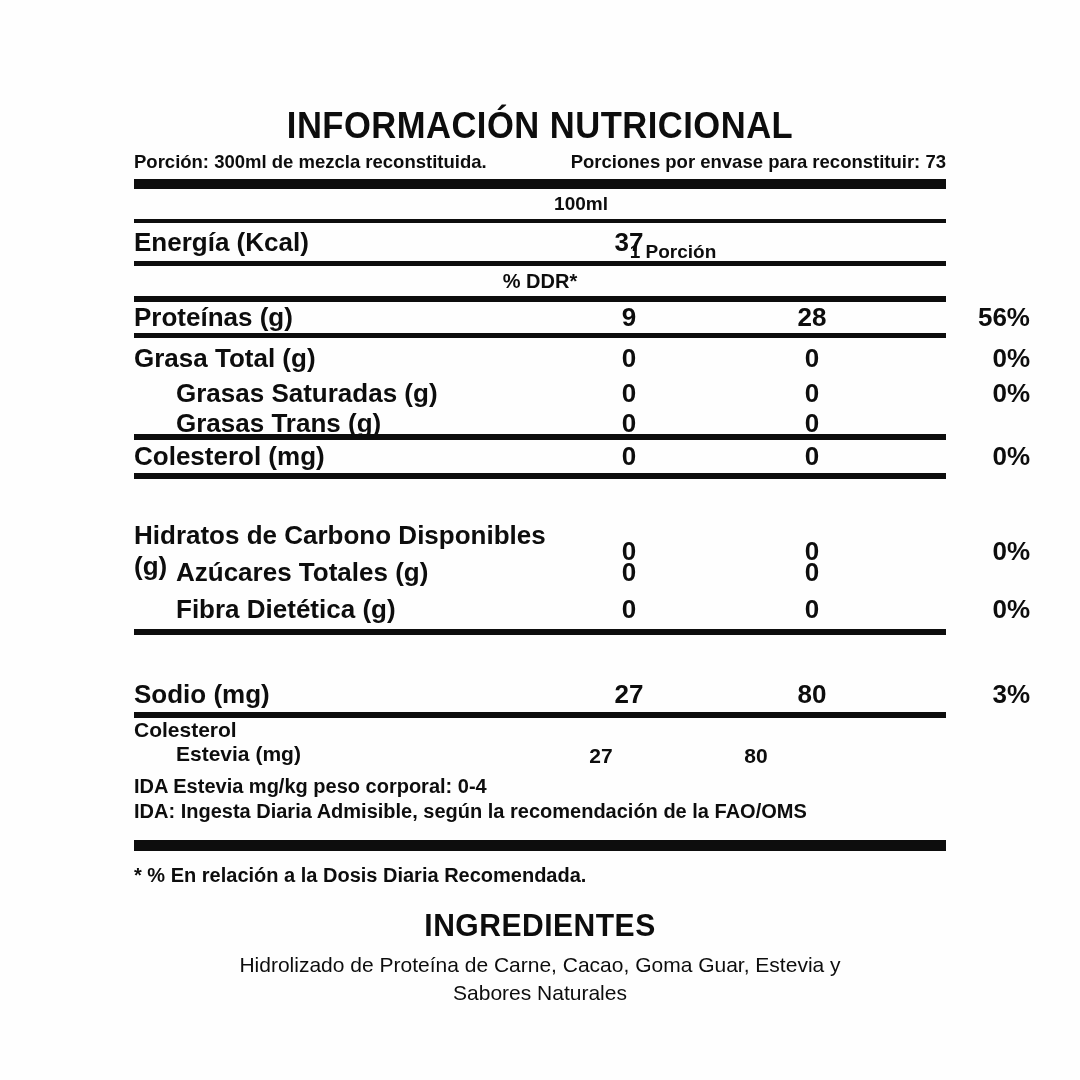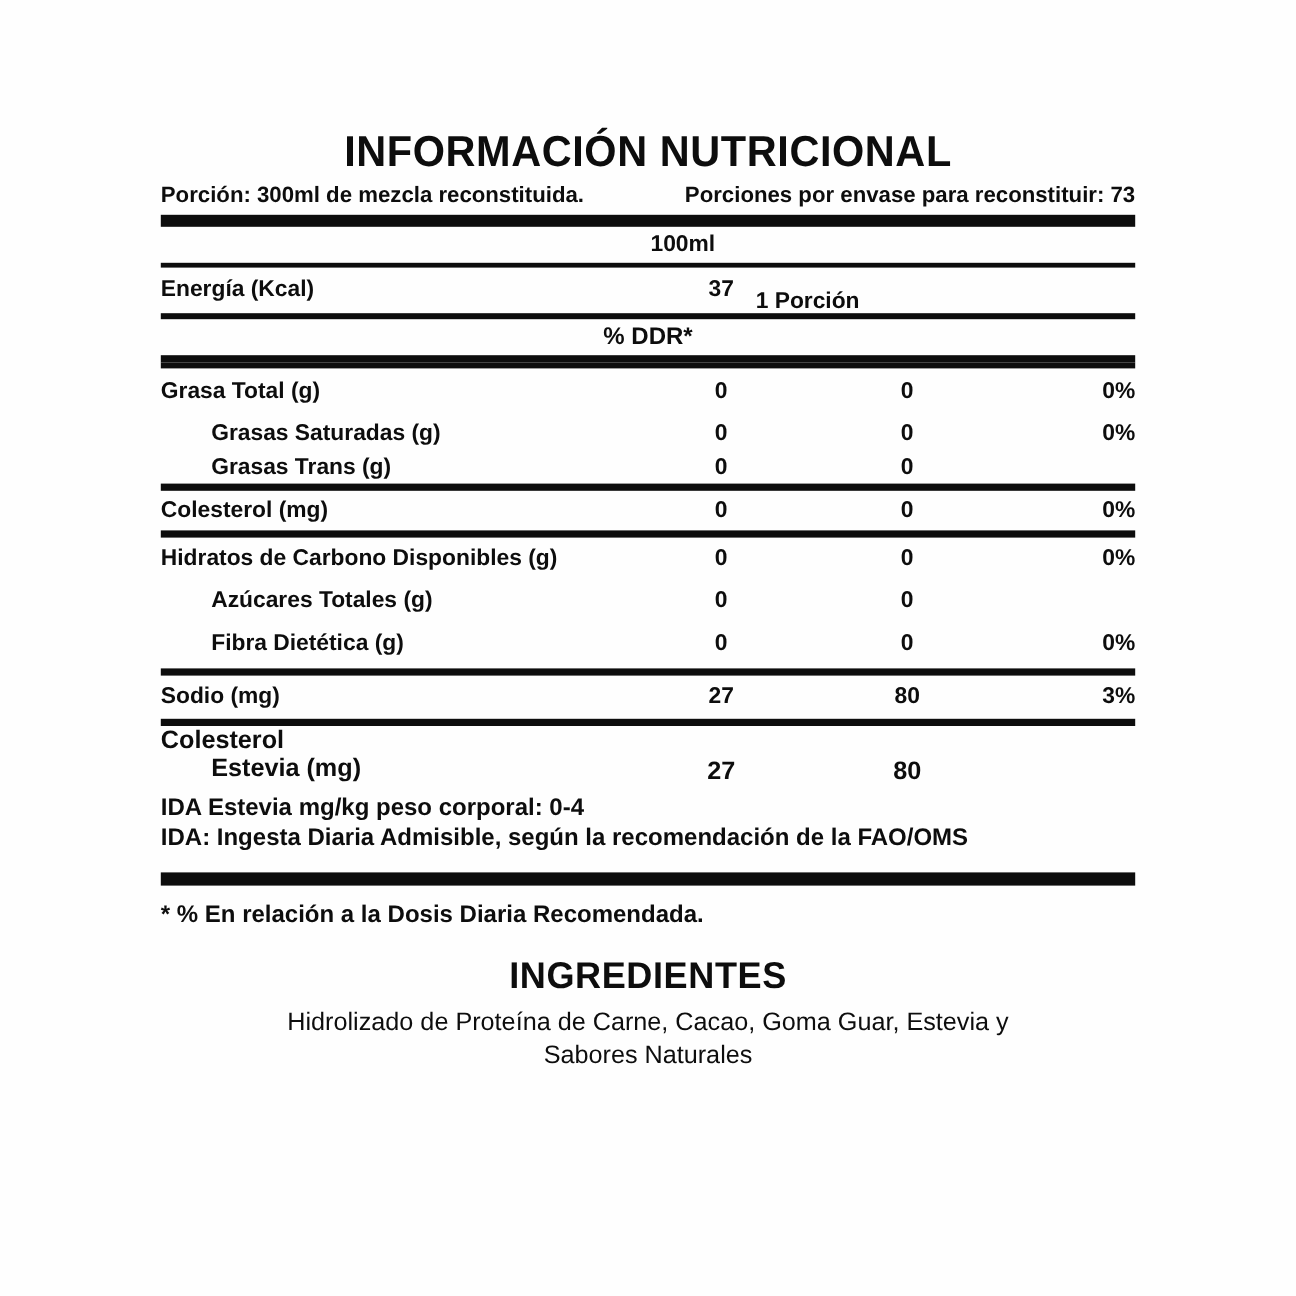--- a/index.html
+++ b/index.html
@@ -46,45 +46,46 @@
     height:11px;
     background:#0d0d0d;
   }
   .colheader{
     position:relative;
     height:30px;
     font-size:19px;
     font-weight:bold;
   }
   .colheader .h1{
-    position:absolute;left:435px;top:4px;
+    position:absolute;left:447px;top:4px;
     transform:translateX(-50%);
   }
   .colheader .h2{
     position:absolute;left:539px;top:4px;
     transform:translateX(-50%);
     margin-top:48px;
   }
   .div4{height:4px;background:#0d0d0d;}
   .div5{height:5px;background:#0d0d0d;}
   .div6{height:6px;background:#0d0d0d;}
   .trow{
     display:grid;
     grid-template-columns:422px 90px 220px 80px;
     align-items:center;
-    font-size:19px;
-    font-weight:bold;
+    font-size:26px;
+    font-weight:bold;
+    gap:28px;
   }
   .trow .label{text-align:left;}
   .trow .c1,.trow .c2{text-align:center;}
   .trow .c3{text-align:right;}
   .trow.indent .label{padding-left:42px;}
   .h38{height:38px;} .h31{height:31px;} .h40{height:40px;}
   .h30{height:30px;} .h26{height:26px;} .h33{height:33px;}
-  .h36{height:36px;}
+  .h36{height:36px;margin-top:41px;}
   .ddr-row{
     height:30px;
     line-height:30px;
     text-align:center;
     font-size:20px;
     font-weight:bold;
   }
   .edulcorante{
     display:grid;
     grid-template-columns:422px 90px 220px 80px;
@@ -146,20 +147,26 @@
     <span class="c2"></span>
     <span class="c3"></span>
   </div>
 
   <div class="div5"></div>
 
   <div class="ddr-row">% DDR*</div>
 
   <div class="div6"></div>
 
+  <div class="trow h31">
+    <span class="label">Proteínas (g)</span>
+    <span class="c1">9</span>
+    <span class="c2">28</span>
+    <span class="c3">56%</span>
+  </div>
 
   <div class="div5"></div>
 
   <div class="trow h40">
     <span class="label">Grasa Total (g)</span>
     <span class="c1">0</span>
     <span class="c2">0</span>
     <span class="c3">0%</span>
   </div>
 

